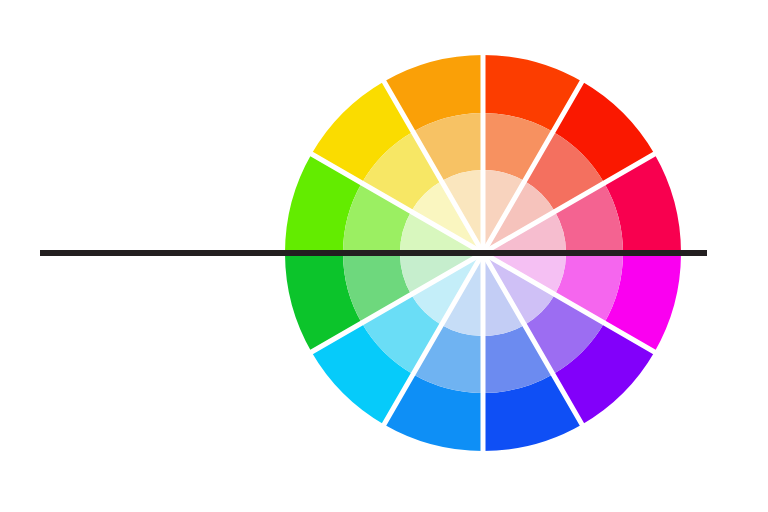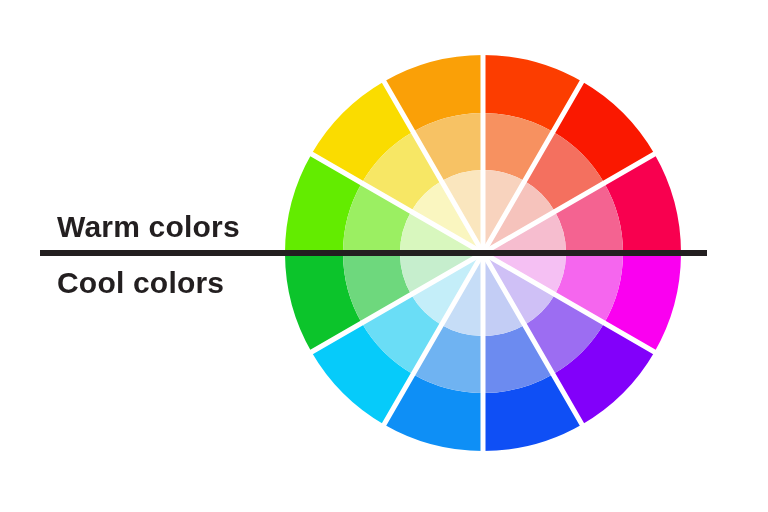--- a/index.html
+++ b/index.html
@@ -107,17 +107,15 @@
         <line x1="483" y1="253" x2="483" y2="453" stroke="#ffffff" stroke-width="5" stroke-linecap="round"></line>
         <line x1="483" y1="253" x2="383.00000000000006" y2="426.20508075688775" stroke="#ffffff" stroke-width="5" stroke-linecap="round"></line>
         <line x1="483" y1="253" x2="309.79491924311225" y2="353" stroke="#ffffff" stroke-width="5" stroke-linecap="round"></line>
         <line x1="483" y1="253" x2="283" y2="253.00000000000003" stroke="#ffffff" stroke-width="5" stroke-linecap="round"></line>
         <line x1="483" y1="253" x2="309.7949192431123" y2="152.99999999999997" stroke="#ffffff" stroke-width="5" stroke-linecap="round"></line>
         <line x1="483" y1="253" x2="382.9999999999999" y2="79.79491924311233" stroke="#ffffff" stroke-width="5" stroke-linecap="round"></line>
       </g>
     <line id="divider-line" x1="40" y1="253" x2="707" y2="253" stroke="#231f20" stroke-width="6" stroke-linecap="butt"></line>
   </svg>
 
-  <div class="label" id="warm-label">Warm colors</div>
 
-  <div class="label" id="cool-label">Cool colors</div>
 
 </div>
 
 </body></html>

